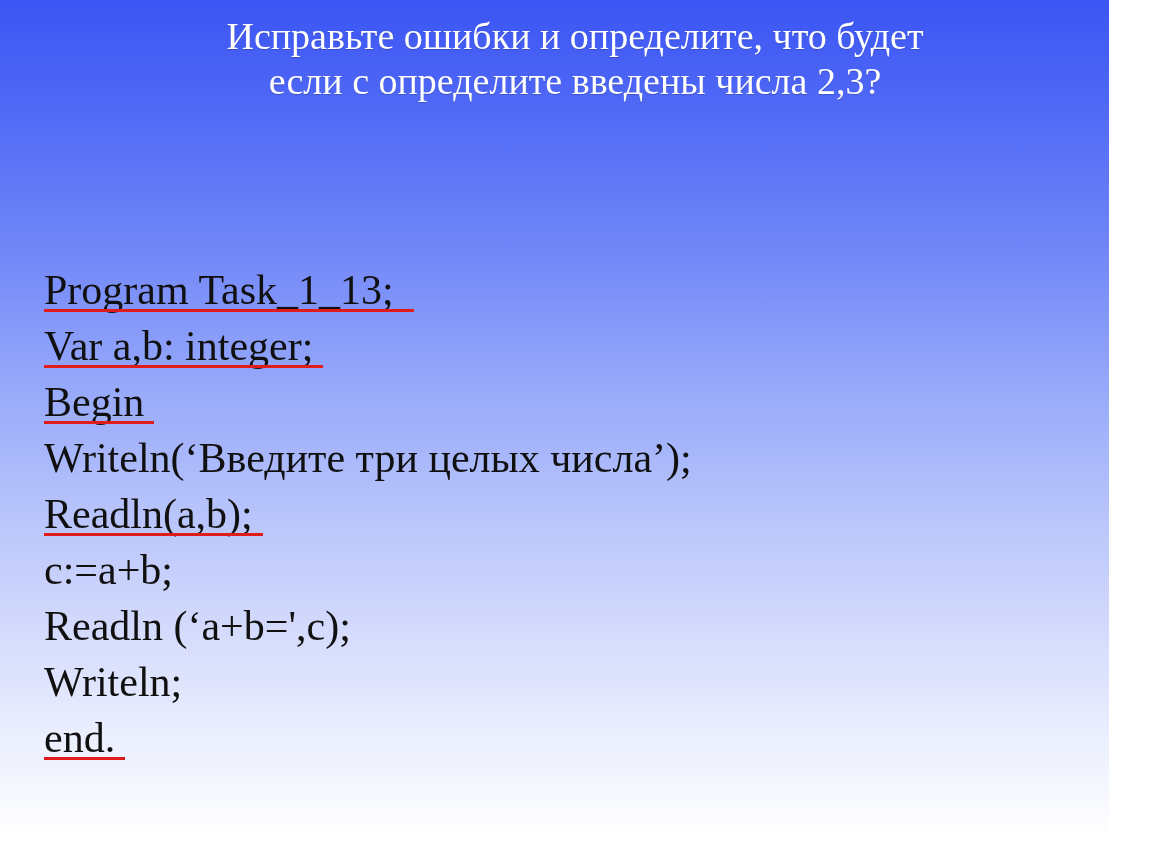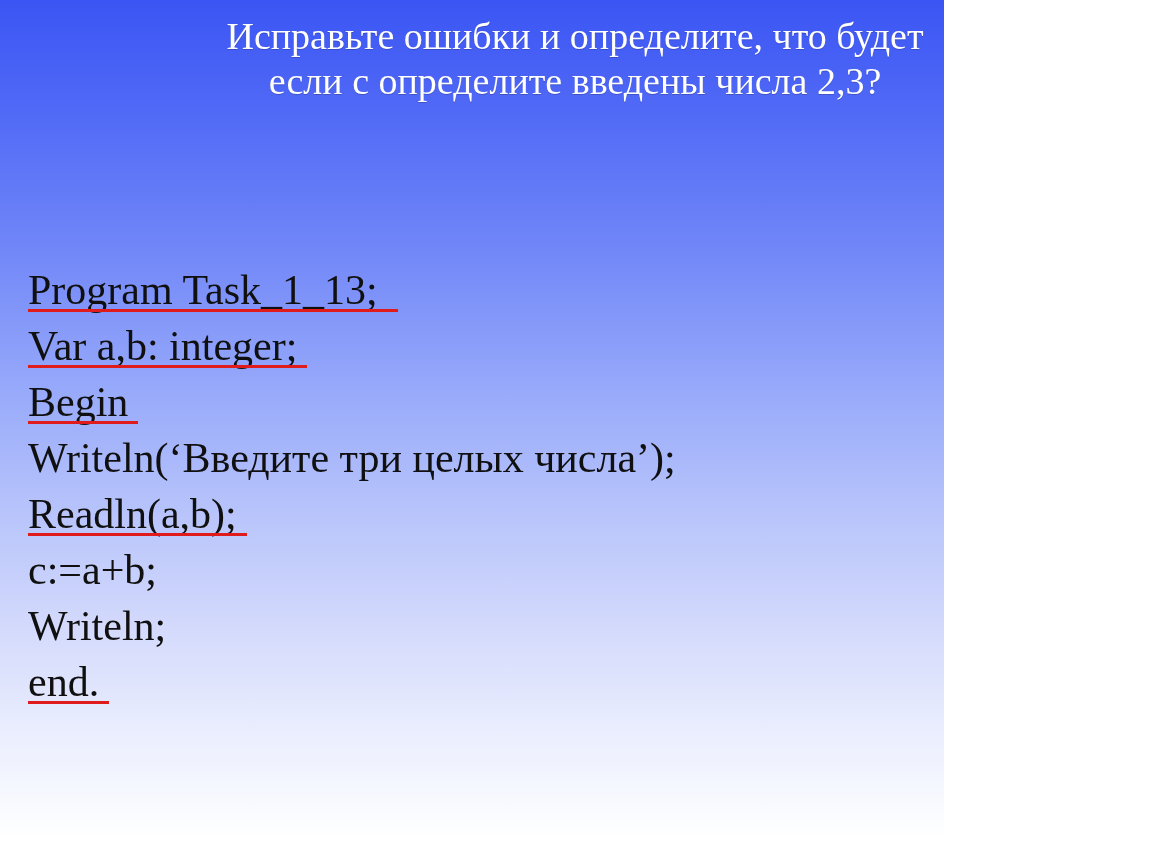--- a/index.html
+++ b/index.html
@@ -7,21 +7,21 @@
     padding: 0;
   }
   body {
     width: 1150px;
     height: 864px;
     overflow: hidden;
     font-family: "Liberation Serif", serif;
   }
   .slide {
     position: relative;
-    width: 944px;
+    width: 1109px;
     height: 864px;
     box-sizing: border-box;
     background: linear-gradient(to bottom,
         #3b55f4 0%,
         #4f68f6 12%,
         #6f85f8 28%,
         #97a9fa 45%,
         #b9c5fb 60%,
         #d6dcfc 74%,
         #ecf0fe 86%,
@@ -38,21 +38,21 @@
     font-size: 38px;
     line-height: 45px;
     font-family: "Liberation Serif", serif;
     text-shadow: 0 1px 0 rgba(0,0,0,0.18);
   }
   .title .num {
   }
   .code {
     position: absolute;
     top: 262px;
-    left: 28px;
+    left: 44px;
     width: 1080px;
     color: #101010;
     font-size: 42px;
     line-height: 56px;
     font-family: "Liberation Serif", serif;
   }
   .code-line {
     position: relative;
     white-space: pre;
     height: 56px;
@@ -81,17 +81,18 @@
     <div><span>если с определите введены числа </span><span class="num">2,3?</span></div>
   </div>
 
   <div class="code">
     <div class="code-line err"><span class="txt">Program Task_1_13; </span></div>
     <div class="code-line err"><span class="txt">Var a,b: integer;</span></div>
     <div class="code-line err"><span class="txt">Begin</span></div>
     <div class="code-line"><span class="txt">Writeln(‘Введите три целых числа’);</span></div>
     <div class="code-line err"><span class="txt">Readln(a,b);</span></div>
     <div class="code-line"><span class="txt">c:=a+b;</span></div>
+    <div class="code-line"><span class="txt">Readln (‘a+b=',c);</span></div>
     <div class="code-line"><span class="txt">Writeln;</span></div>
     <div class="code-line err"><span class="txt">end.</span></div>
   </div>
 
 </div>
 
 </body></html>

